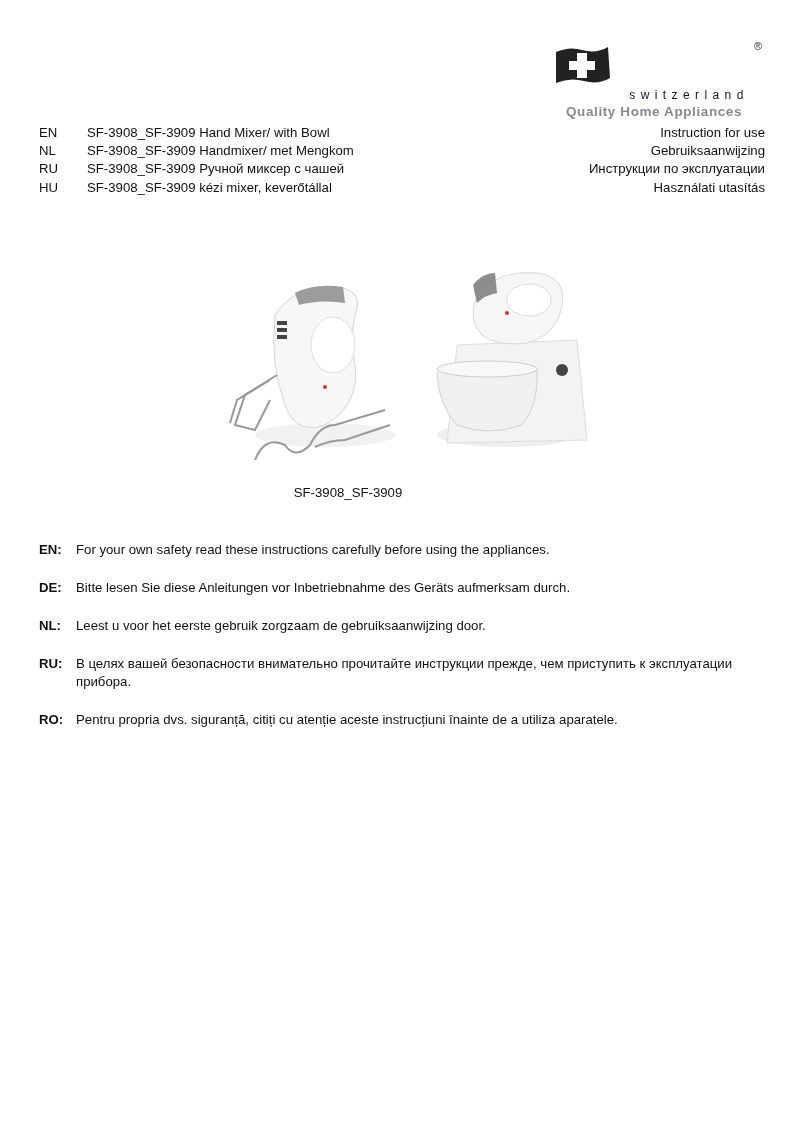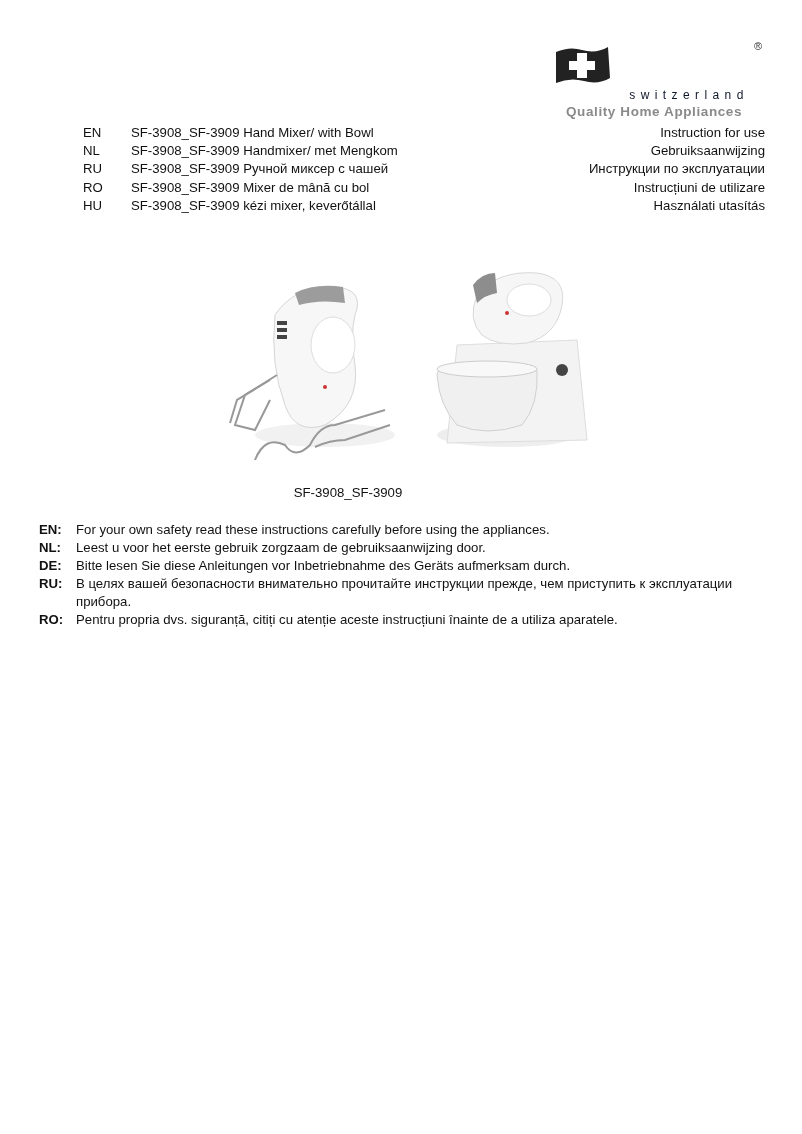--- a/index.html
+++ b/index.html
@@ -9,34 +9,34 @@
     .logo-flag { position:absolute; left:4px; top:6px; width:60px; height:42px; }
     .logo-word { position:absolute; left:70px; top:2px; font-size:40px; font-weight:bold;
                  color:#222; letter-spacing:-0.5px; line-height:48px; }
     .logo-reg { position:absolute; left:206px; top:2px; font-size:11px; color:#333; }
     .logo-sub { position:absolute; left:76px; top:50px; width:130px; text-align:center;
                 font-size:12px; letter-spacing:5.4px; color:#0f172a; }
     .logo-tag { position:absolute; left:18px; top:66px; width:190px; text-align:left;
                 font-size:13.5px; font-weight:bold; color:#8a8a8a; letter-spacing:0.6px; }
 
     .titles { position:absolute; left:39px; top:124px; width:726px; }
-    .title-row { position:relative; height:18.2px; font-size:13.2px; line-height:18px;margin-left:44px; }
+    .title-row { position:relative; height:18.2px; font-size:13.2px; line-height:18px; }
     .title-row .lang { position:absolute; left:0; }
     .title-row .name { position:absolute; left:48px; }
     .title-row .doc { position:absolute; right:0; }
 
     .images { position:absolute; left:215px; top:265px; width:380px; height:200px; }
     .img-hand { position:absolute; left:0; top:10px; width:190px; height:190px; }
     .img-stand { position:absolute; left:212px; top:0; width:175px; height:190px; }
 
     .caption { position:absolute; left:0; width:696px; top:485px; text-align:center;
                font-size:13.2px; }
 
     .notes { position:absolute; left:39px; top:521px; width:730px; font-size:13.2px; line-height:18px; }
-    .note { position:relative; padding-left:37px; }
+    .note { position:relative; padding-left:37px;margin-top:20px; }
     .note .code { position:absolute; left:0; top:0; font-weight:bold; }
   </style>
 </head>
 <body>
 
 <div class="logo">
   <svg class="logo-flag" viewBox="0 0 60 42">
     <path d="M4 8 Q18 2 30 6 Q44 10 56 3 L58 34 Q46 41 32 37 Q18 33 4 39 Z" fill="#222"></path>
     <rect x="25" y="9" width="10" height="25" fill="#fff"></rect>
     <rect x="17" y="17" width="26" height="9" fill="#fff"></rect>
@@ -54,25 +54,20 @@
   </div>
   <div class="title-row">
     <span class="lang">NL</span>
     <span class="name">SF-3908_SF-3909 Handmixer/ met Mengkom</span>
     <span class="doc">Gebruiksaanwijzing</span>
   </div>
   <div class="title-row">
     <span class="lang">RU</span>
     <span class="name">SF-3908_SF-3909 Ручной миксер с чашей</span>
     <span class="doc">Инструкции по эксплуатации</span>
-  </div>
-  <div class="title-row">
-    <span class="lang">RO</span>
-    <span class="name">SF-3908_SF-3909 Mixer de mână cu bol</span>
-    <span class="doc">Instrucțiuni de utilizare</span>
   </div>
   <div class="title-row">
     <span class="lang">HU</span>
     <span class="name">SF-3908_SF-3909 kézi mixer, keverőtállal</span>
     <span class="doc">Használati utasítás</span>
   </div>
 </div>
 
 <div class="images">
   <svg class="img-hand" viewBox="0 0 190 190">
@@ -105,26 +100,26 @@
 </div>
 
 <div class="caption">SF-3908_SF-3909</div>
 
 <div class="notes">
   <div class="note">
     <span class="code">EN:</span>
     <span>For your own safety read these instructions carefully before using the appliances.</span>
   </div>
   <div class="note">
+    <span class="code">DE:</span>
+    <span>Bitte lesen Sie diese Anleitungen vor Inbetriebnahme des Geräts aufmerksam durch.</span>
+  </div>
+  <div class="note">
     <span class="code">NL:</span>
     <span>Leest u voor het eerste gebruik zorgzaam de gebruiksaanwijzing door.</span>
-  </div>
-  <div class="note">
-    <span class="code">DE:</span>
-    <span>Bitte lesen Sie diese Anleitungen vor Inbetriebnahme des Geräts aufmerksam durch.</span>
   </div>
   <div class="note">
     <span class="code">RU:</span>
     <span>В целях вашей безопасности внимательно прочитайте инструкции прежде, чем приступить к эксплуатации прибора.</span>
   </div>
   <div class="note">
     <span class="code">RO:</span>
     <span>Pentru propria dvs. siguranță, citiți cu atenție aceste instrucțiuni înainte de a utiliza aparatele.</span>
   </div>
 </div>

